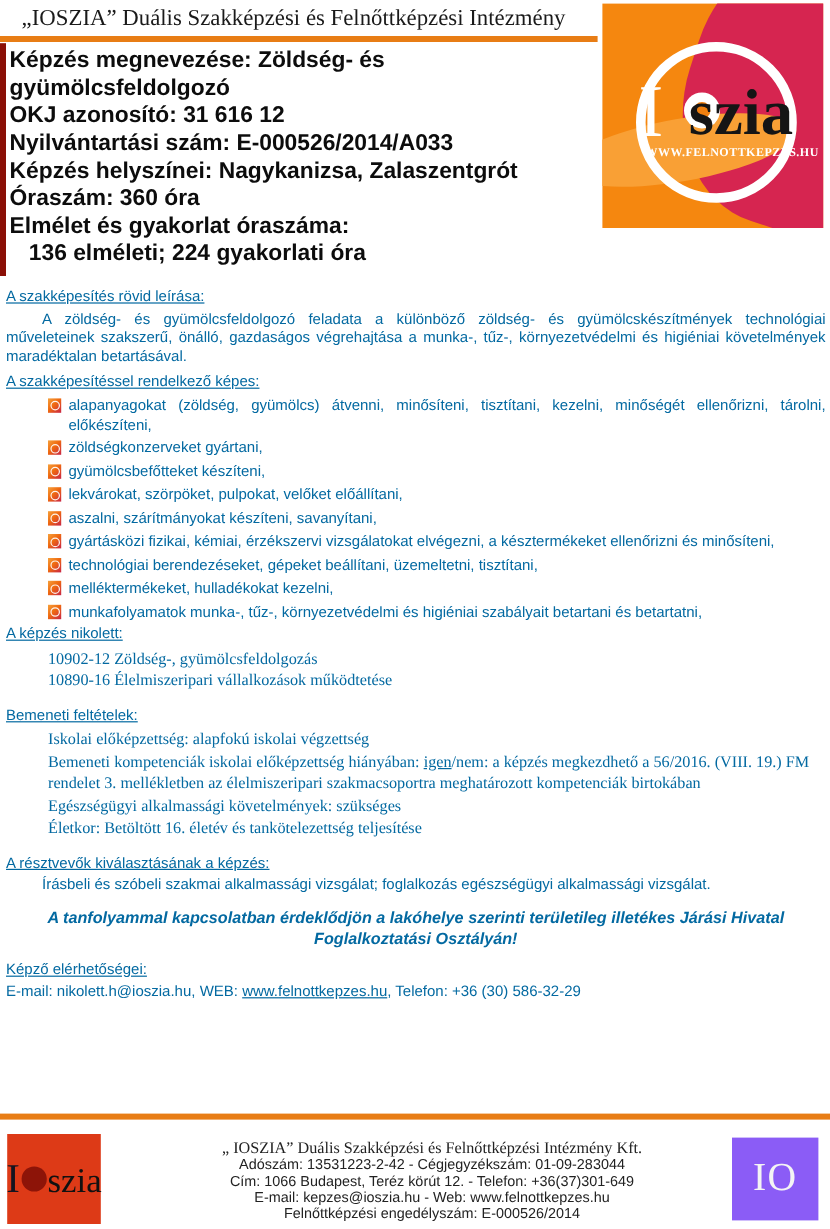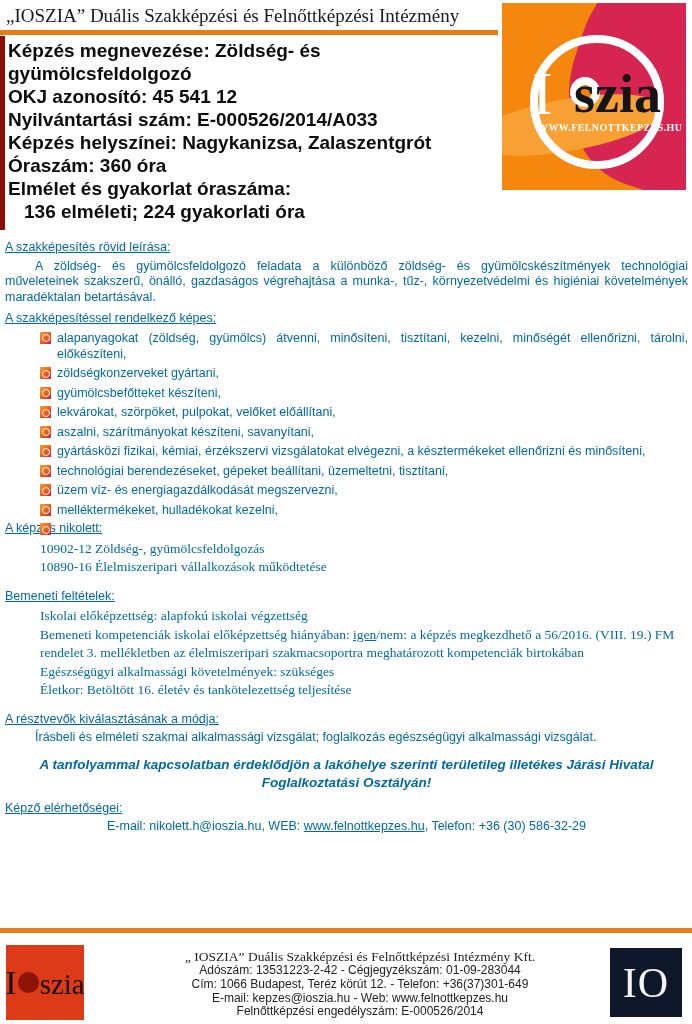--- a/index.html
+++ b/index.html
@@ -1,20 +1,20 @@
 <!DOCTYPE html>
 <html><head>
 <meta charset="utf-8">
 <style>
   html,body{margin:0;padding:0;background:#ffffff;}
   .page{position:relative;width:692px;height:1024px;background:#ffffff;overflow:hidden;
         font-family:"Liberation Sans",sans-serif;color:#111;}
 
   
-  .header-title{position:absolute;left:6px;top:5px;font-family:"Liberation Serif",serif;
+  .header-title{position:absolute;left:18px;top:5px;font-family:"Liberation Serif",serif;
                 font-size:19px;color:#1a1a1a;white-space:nowrap;}
   .header-rule{position:absolute;left:0;top:30px;width:498px;height:5px;background:#e87d15;}
   .left-bar{position:absolute;left:0;top:36px;width:5px;height:194px;background:#8b0f06;}
 
   
   .top-logo{position:absolute;left:502px;top:3px;width:184px;height:187px;background:#f5870f;overflow:hidden;}
   .tl-blob{position:absolute;left:72px;top:-45px;width:195px;height:235px;background:#d62550;
            border-radius:45%;transform:rotate(18deg);}
   .tl-wave{position:absolute;left:-32px;top:96px;width:195px;height:52px;background:#f9a035;
            border-radius:50%;transform:rotate(-10deg);}
@@ -43,37 +43,37 @@
   .blt{position:absolute;left:0;top:2px;width:11px;height:12px;
        background:linear-gradient(135deg,#f6a13c 0%,#ef6a10 45%,#c92445 100%);}
   .blt-ring{position:absolute;left:1.5px;top:2.5px;width:6px;height:6px;border:1.5px solid rgba(255,255,255,.92);
             border-radius:50%;}
   .serif-block{font-family:"Liberation Serif",serif;font-size:13.5px;line-height:18.5px;
                margin:0 0 0 35px;width:648px;}
   .gap-md{height:12px;}
   .sel-para{margin:0 0 10px 0;text-indent:30px;}
   .notice{margin:0 0 9px 0;font-weight:bold;font-style:italic;font-size:13.5px;line-height:18px;
           text-align:center;}
-  .contact-line{margin:2px 0 0 0;font-size:12.5px;text-align:center;}
+  .contact-line{margin:2px 0 0 0;font-size:12.5px;}
   .u{text-decoration:underline;}
 
   
   .footer-bar{position:absolute;left:0;top:928px;width:692px;height:5px;background:#e87d15;}
   .footer-left-logo{position:absolute;left:6px;top:945px;width:78px;height:75px;background:#dd3a17;
                     display:flex;align-items:center;justify-content:center;}
   .fl-row{display:flex;align-items:baseline;font-family:"Liberation Serif",serif;color:#141420;}
   .fl-i{font-size:34px;line-height:34px;}
   .fl-o{width:21px;height:21px;background:#8d1408;border-radius:50%;margin:0 1px 1px 1px;align-self:center;}
   .fl-szia{font-size:29px;line-height:29px;color:#111;}
   .footer-center{position:absolute;left:90px;top:949px;width:540px;text-align:center;color:#222;}
   .fc-company{font-family:"Liberation Serif",serif;font-size:13.5px;line-height:15px;margin:0;}
   .fc-line{font-size:12px;line-height:13.8px;margin:0;}
-  .footer-right-logo{position:absolute;left:610px;top:948px;width:72px;height:69px;background:#0f172a;
+  .footer-right-logo{position:absolute;left:610px;top:948px;width:72px;height:69px;background:#8b5cf6;
                      display:flex;align-items:center;justify-content:center;
-                     font-family:"Liberation Serif",serif;font-size:42px;color:#f4f4f4;letter-spacing:1px;}
+                     font-family:"Liberation Serif",serif;font-size:33px;color:#f4f4f4;letter-spacing:1px;}
 </style>
 </head>
 <body>
 
 <div class="page">
 
   <div class="header-title">„IOSZIA” Duális Szakképzési és Felnőttképzési Intézmény</div>
   <div class="header-rule"></div>
   <div class="left-bar"></div>
 
@@ -85,21 +85,21 @@
     <div class="tl-dot">
       <div class="tl-dot-in"></div>
     </div>
     <div class="tl-szia">szia</div>
     <div class="tl-url">WWW.FELNOTTKEPZES.HU</div>
   </div>
 
   <div class="course-info">
     <div>Képzés megnevezése: Zöldség- és</div>
     <div>gyümölcsfeldolgozó</div>
-    <div>OKJ azonosító: 45 541 12</div>
+    <div>OKJ azonosító: 31 616 12</div>
     <div>Nyilvántartási szám: E-000526/2014/A033</div>
     <div>Képzés helyszínei: Nagykanizsa, Zalaszentgrót</div>
     <div>Óraszám: 360 óra</div>
     <div>Elmélet és gyakorlat óraszáma:</div>
     <div class="indent">136 elméleti; 224 gyakorlati óra</div>
   </div>
 
   <div class="content">
 
     <h2 class="sec-head">A szakképesítés rövid leírása:</h2>
@@ -123,47 +123,44 @@
             <span class="blt-ring"></span>
           </span><span>aszalni, szárítmányokat készíteni, savanyítani,</span></li>
       <li><span class="blt">
             <span class="blt-ring"></span>
           </span><span>gyártásközi fizikai, kémiai, érzékszervi vizsgálatokat elvégezni, a késztermékeket ellenőrizni és minősíteni,</span></li>
       <li><span class="blt">
             <span class="blt-ring"></span>
           </span><span>technológiai berendezéseket, gépeket beállítani, üzemeltetni, tisztítani,</span></li>
       <li><span class="blt">
             <span class="blt-ring"></span>
-          </span><span>üzem víz- és energiagazdálkodását megszervezni,</span></li>
-      <li><span class="blt">
-            <span class="blt-ring"></span>
           </span><span>melléktermékeket, hulladékokat kezelni,</span></li>
       <li><span class="blt">
             <span class="blt-ring"></span>
-          </span></li>
+          </span><span>munkafolyamatok munka-, tűz-, környezetvédelmi és higiéniai szabályait betartani és betartatni,</span></li>
     </ul>
 
     <h2 class="sec-head">A képzés nikolett:</h2>
     <div class="serif-block">
       <div>10902-12 Zöldség-, gyümölcsfeldolgozás</div>
       <div>10890-16 Élelmiszeripari vállalkozások működtetése</div>
     </div>
 
     <div class="gap-md"></div>
     <h2 class="sec-head">Bemeneti feltételek:</h2>
     <div class="serif-block">
       <div>Iskolai előképzettség: alapfokú iskolai végzettség</div>
       <div><span>Bemeneti kompetenciák iskolai előképzettség hiányában: </span><span class="u">igen</span><span>/nem: a képzés megkezdhető a 56/2016. (VIII. 19.) FM rendelet 3. mellékletben az élelmiszeripari szakmacsoportra meghatározott kompetenciák birtokában</span></div>
       <div>Egészségügyi alkalmassági követelmények: szükséges</div>
       <div>Életkor: Betöltött 16. életév és tankötelezettség teljesítése</div>
     </div>
 
     <div class="gap-md"></div>
-    <h2 class="sec-head">A résztvevők kiválasztásának a módja:</h2>
-    <p class="sel-para">Írásbeli és elméleti szakmai alkalmassági vizsgálat; foglalkozás egészségügyi alkalmassági vizsgálat.</p>
+    <h2 class="sec-head">A résztvevők kiválasztásának a képzés:</h2>
+    <p class="sel-para">Írásbeli és szóbeli szakmai alkalmassági vizsgálat; foglalkozás egészségügyi alkalmassági vizsgálat.</p>
 
     <p class="notice">A tanfolyammal kapcsolatban érdeklődjön a lakóhelye szerinti területileg illetékes Járási Hivatal Foglalkoztatási Osztályán!</p>
 
     <h2 class="sec-head">Képző elérhetőségei:</h2>
     <p class="contact-line"><span>E-mail: nikolett.h@ioszia.hu, WEB: </span><span class="u">www.felnottkepzes.hu</span><span>, Telefon: +36 (30) 586-32-29</span></p>
   </div>
 
   <div class="footer-bar"></div>
 
   <div class="footer-left-logo">

